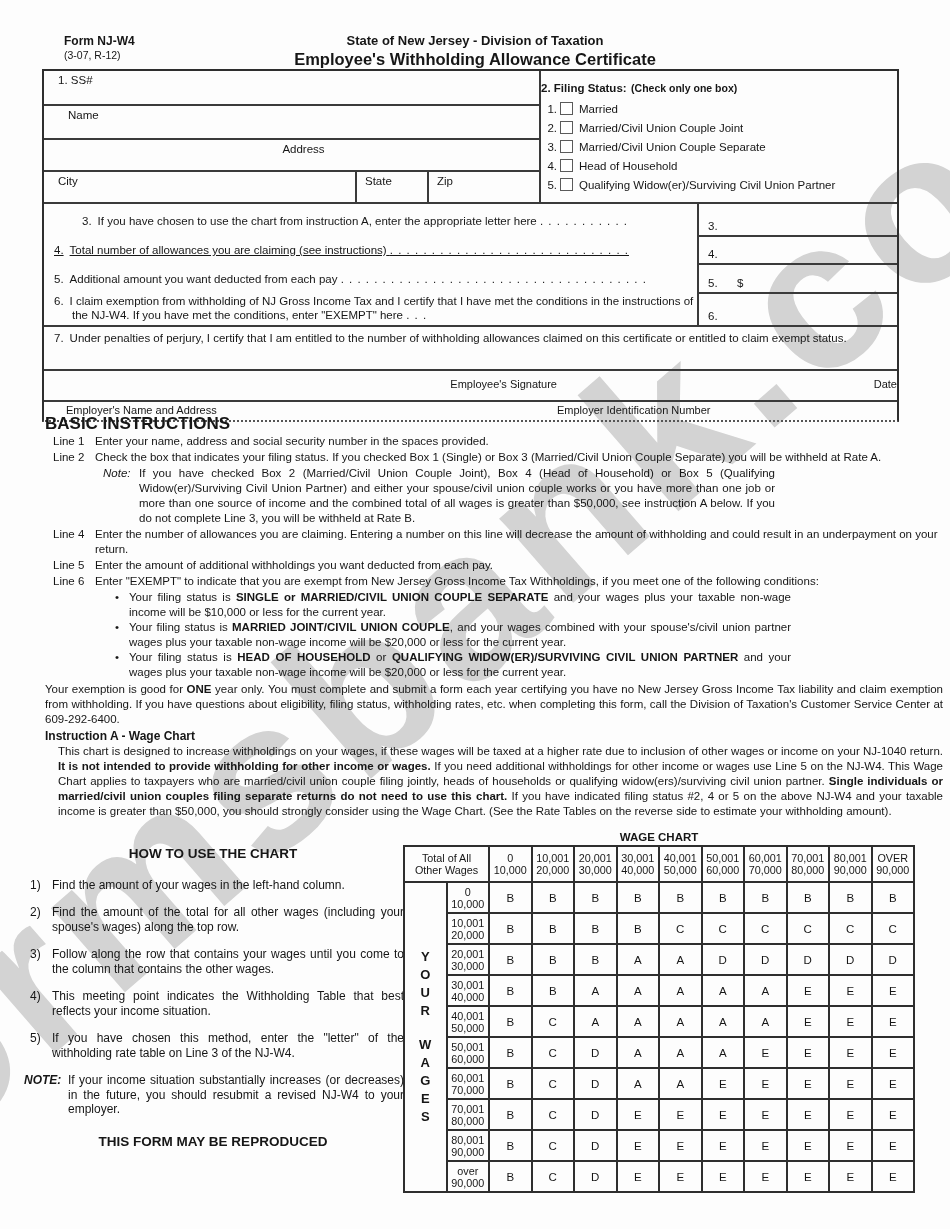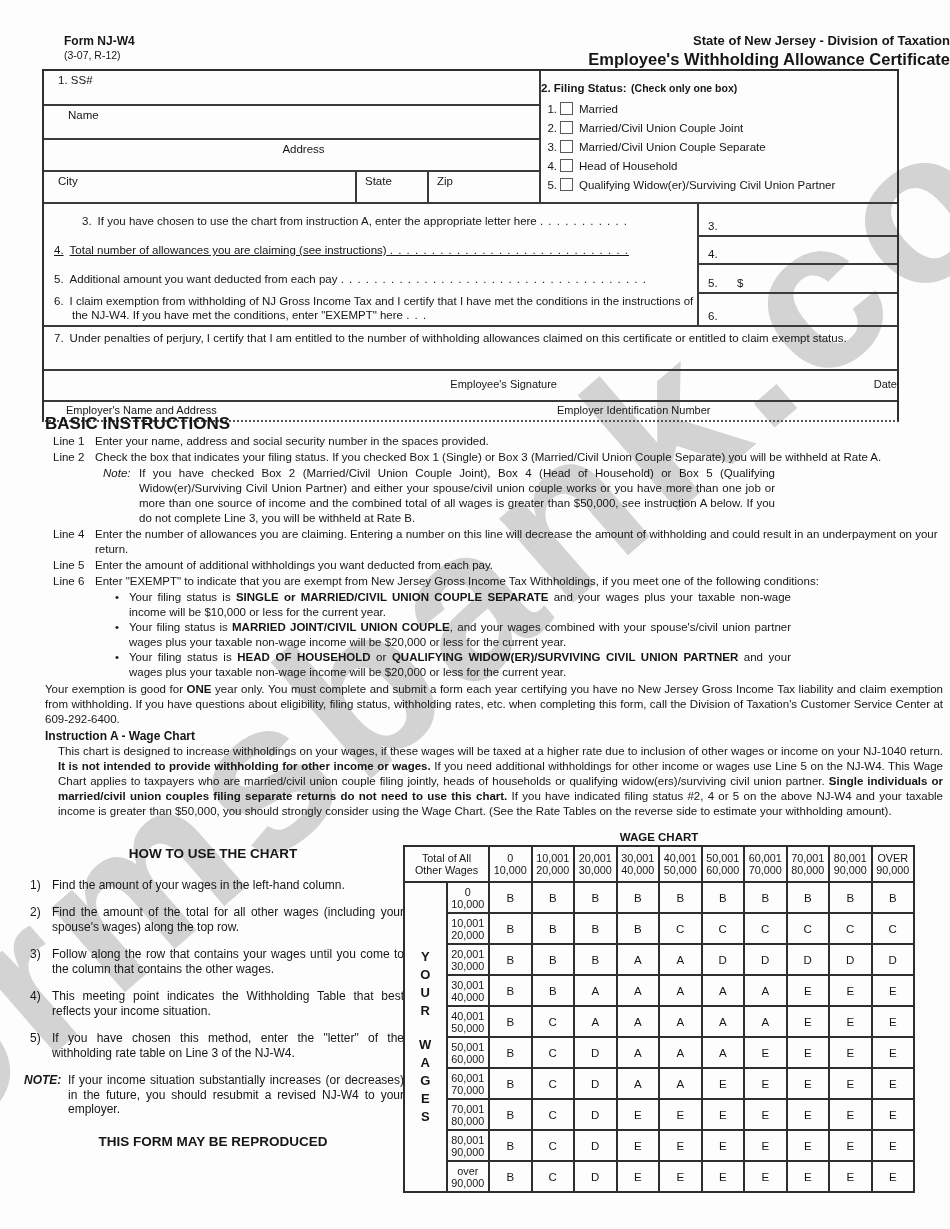--- a/index.html
+++ b/index.html
@@ -4,21 +4,21 @@
 <style>
   html,body{margin:0;padding:0;background:#888;}
   #page{position:relative;width:950px;height:1229px;background:#fdfdfd;overflow:hidden;
         font-family:"Liberation Sans","DejaVu Sans",sans-serif;color:#161616;}
   .wm{position:absolute;left:-250px;top:1060px;transform:rotate(-41deg);transform-origin:0 0;
       font-size:212px;font-weight:bold;letter-spacing:10px;white-space:nowrap;
       color:rgba(128,128,128,0.34);z-index:0;}
   #content{position:relative;z-index:1;}
 
   
-  .hdr-center{position:absolute;left:0;top:33px;width:100%;text-align:right;}
+  .hdr-center{position:absolute;left:0;top:33px;width:100%;text-align:center;}
   .hdr-agency{font-size:13px;font-weight:bold;}
   .hdr-title{font-size:16.5px;font-weight:bold;margin-top:2px;}
   .hdr-formid{position:absolute;left:64px;top:34px;}
   .hdr-formno{font-size:12px;font-weight:bold;}
   .hdr-rev{font-size:10.5px;margin-top:1px;}
 
   
   #formbox{position:absolute;left:42px;top:69px;width:853px;border:2px solid #2e2e2e;
            border-bottom:2px dotted #555;background:transparent;}
   .toparea{display:flex;}

